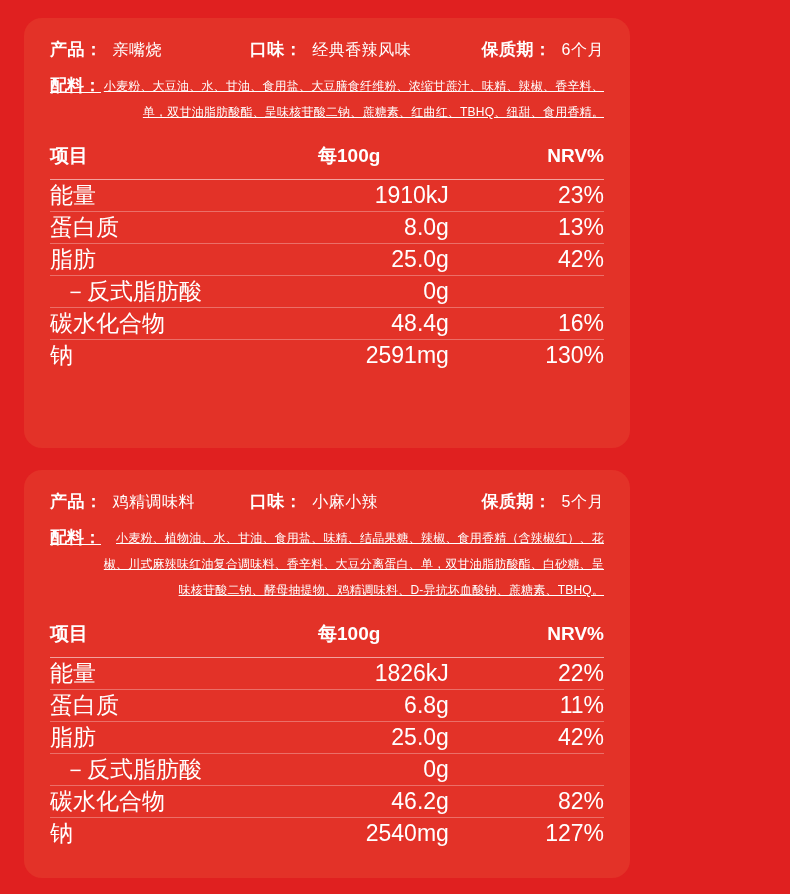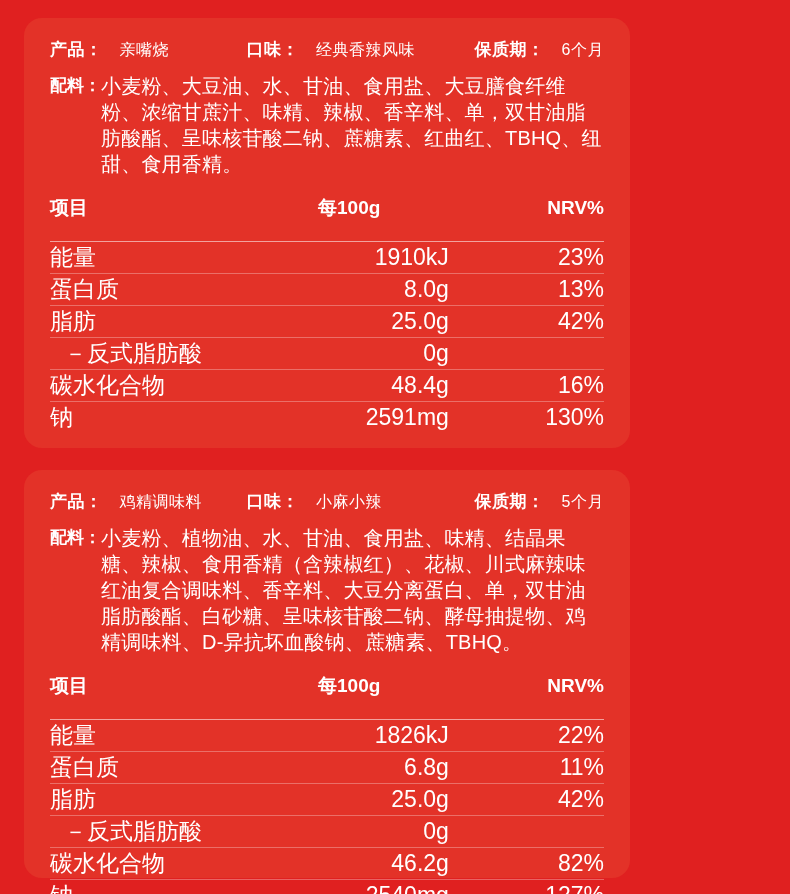--- a/index.html
+++ b/index.html
@@ -47,55 +47,57 @@
   }
   .meta-cell.c1 { width: 250px; }
   .meta-cell.c2 { width: 290px; }
   .meta-cell.c3 { flex: 1; justify-content: flex-start; }
   .meta-label {
     font-weight: bold;
     font-size: 17px;
   }
   .meta-value {
     font-size: 16px;
-    margin-left: 17px;
+    margin-left: 10px;
   }
 
   
   .ing-block {
     display: flex;
     align-items: flex-start;
     margin-top: 12px;
+    text-decoration: underline;
   }
   .ing-label {
     font-weight: bold;
     font-size: 17px;
     white-space: nowrap;
     line-height: 26px;
   }
   .ing-text {
-    font-size: 20px;
+    font-size: 12px;
     line-height: 26px;
     letter-spacing: 0.2px;
+    text-align: right;
   }
 
   
   .nutri {
     margin-top: 18px;
     width: 100%;
     border-collapse: collapse;
   }
   .nutri th, .nutri td {
     padding: 0;
     font-weight: normal;
   }
   .nutri thead th {
     font-size: 19px;
     font-weight: bold;
-    padding-bottom: 20px;
+    padding-bottom: 10px;
   }
   .th-item { text-align: left; width: 36%; }
   .th-amount { text-align: center; width: 36%; }
   .th-nrv { text-align: right; width: 28%; }
   .nutri thead tr {
     border-bottom: 1px solid rgba(255,255,255,0.55);
   }
   .nutri tbody tr {
     border-bottom: 1px solid rgba(255,255,255,0.30);
   }

